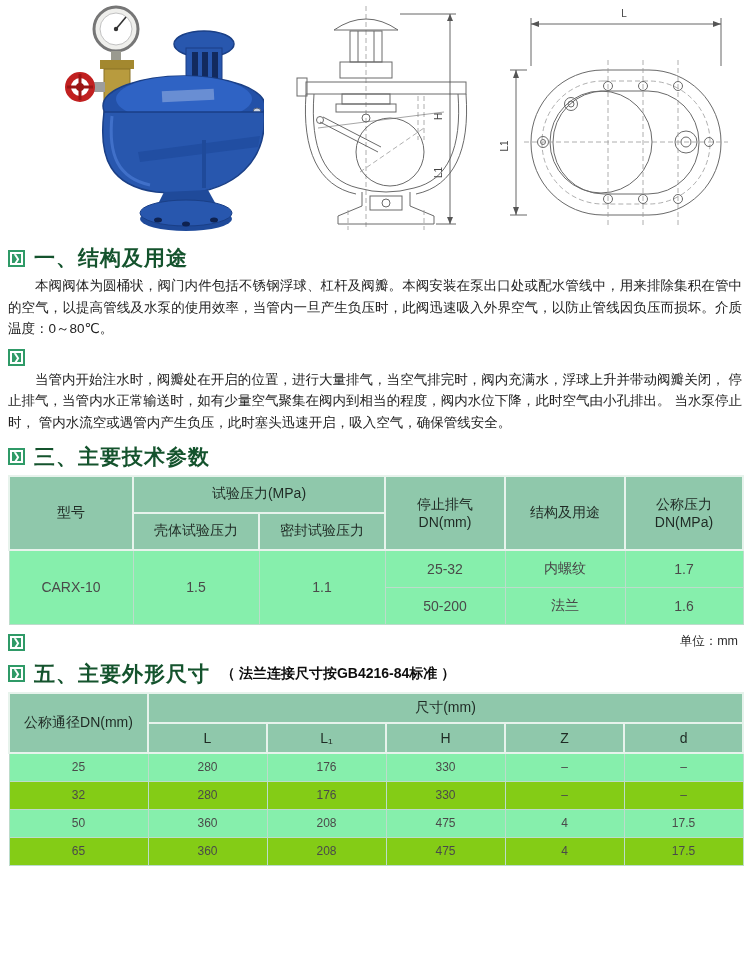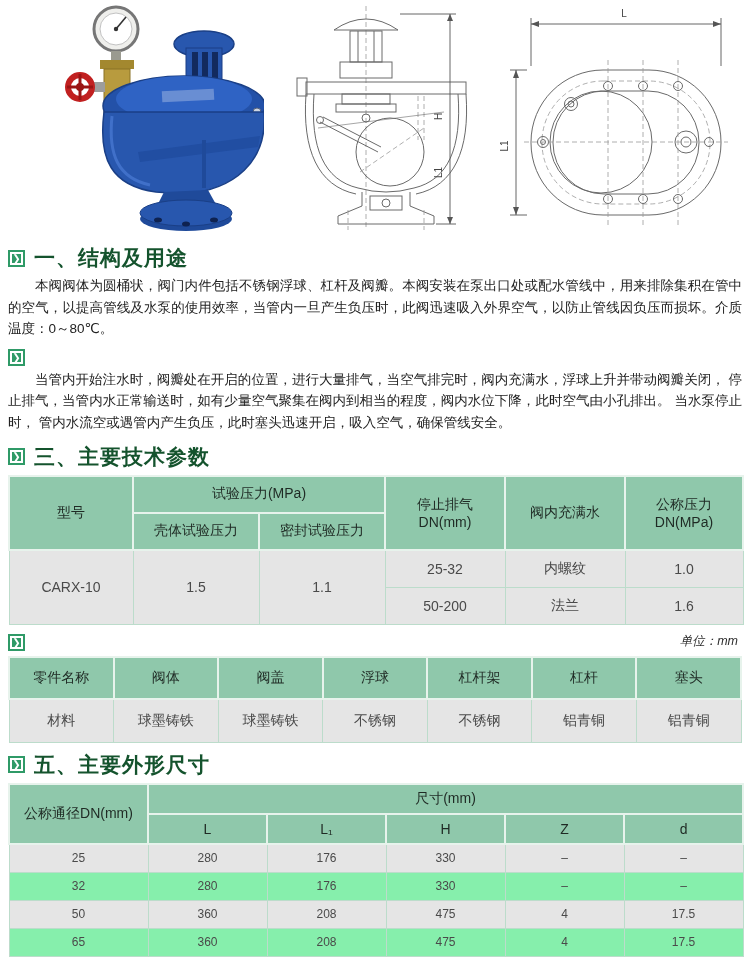--- a/index.html
+++ b/index.html
@@ -20,31 +20,31 @@
   .sec-icon { position:relative; width:17px; height:17px; border:2px solid #2f9a67; background:#fff; box-sizing:border-box; flex:0 0 auto; }
   .sec-icon .inner { position:absolute; left:2px; top:2px; right:2px; bottom:2px; background:#2f9a67; color:#fff; font-size:10px; line-height:9px; text-align:center; font-weight:bold; }
   .sec-title { font-size:21px; font-weight:bold; color:#14532d; letter-spacing:1px; }
   .sec-sub { font-size:14px; font-weight:bold; color:#0d0d0d; margin-left:2px; }
   .body-text { margin:0 0 9px 0; font-size:13.5px; line-height:1.6; color:#222; text-indent:2em; text-align:justify; }
 
   
   table { border-collapse:collapse; width:734px; table-layout:fixed; margin:4px 0 6px 0; }
   th, td { text-align:center; vertical-align:middle; }
   th { background:#8fc8ab; font-weight:normal; font-size:14px; color:#1f2a24; border:2px solid #e7f3ec; }
-  td { background:#e5e5e5; font-size:14px; color:#4a4a4a; border:1px solid #bcdccb; }
+  td { background:#86efac; font-size:14px; color:#4a4a4a; border:1px solid #bcdccb; }
   table { border:1px solid #8fc8ab; border-top:2px solid #74b491; }
   .t-tech th { height:33px; }
   .t-tech td { height:34px; }
   .t-mat th { height:38px; }
   .t-mat td { height:40px; }
   .t-dim th { height:26px; }
   .t-dim td { height:25px; font-size:12px; }
-  .t-dim tr.alt td { background:#86efac; }
+  .t-dim tr.alt td { background:#84cc16; }
   .multiline { white-space:pre-line; }
-  .unit-note { font-size:12.5px; color:#2e2e2e; margin-left:auto; padding-right:4px; align-self:flex-end; padding-bottom:2px;font-style:italic; }
+  .unit-note { font-size:12.5px; color:#2e2e2e; margin-left:auto; padding-right:4px; align-self:flex-end; padding-bottom:2px; }
   .head-row { display:flex; align-items:center; }
 </style>
 </head>
 <body>
 
 <div class="page">
 
   <div class="figures">
 
     <div class="fig">
@@ -223,82 +223,59 @@
         <col style="width:120px">
         <col style="width:120px">
         <col style="width:118px">
       </colgroup>
     <thead>
       <tr>
         <th rowspan="2">型号</th>
         <th colspan="2">试验压力(MPa)</th>
         <th rowspan="2" class="multiline">停止排气
 DN(mm)</th>
-        <th rowspan="2">阀内充满水</th>
+        <th rowspan="2">结构及用途</th>
         <th rowspan="2" class="multiline">公称压力
 DN(MPa)</th>
       </tr>
       <tr>
         <th>壳体试验压力</th>
         <th>密封试验压力</th>
       </tr>
     </thead>
     <tbody>
       <tr>
         <td rowspan="2">CARX-10</td>
         <td rowspan="2">1.5</td>
         <td rowspan="2">1.1</td>
         <td>25-32</td>
         <td>内螺纹</td>
-        <td>1.0</td>
+        <td>1.7</td>
       </tr>
       <tr>
         <td>50-200</td>
         <td>法兰</td>
         <td>1.6</td>
       </tr>
     </tbody>
   </table>
 
   <div class="sec-head head-row">
     <span class="sec-icon">
         <span class="inner">❯</span>
       </span>
     <span class="unit-note">单位：mm</span>
   </div>
-  <table class="t-mat">
-    <thead>
-      <tr>
-        <th>零件名称</th>
-        <th>阀体</th>
-        <th>阀盖</th>
-        <th>浮球</th>
-        <th>杠杆架</th>
-        <th>杠杆</th>
-        <th>塞头</th>
-      </tr>
-    </thead>
-    <tbody>
-      <tr>
-        <td>材料</td>
-        <td>球墨铸铁</td>
-        <td>球墨铸铁</td>
-        <td>不锈钢</td>
-        <td>不锈钢</td>
-        <td>铝青铜</td>
-        <td>铝青铜</td>
-      </tr>
-    </tbody>
-  </table>
 
   <div class="sec-head">
     <span class="sec-icon">
         <span class="inner">❯</span>
       </span>
     <span class="sec-title">五、主要外形尺寸</span>
+    <span class="sec-sub">（ 法兰连接尺寸按GB4216-84标准 ）</span>
   </div>
   <table class="t-dim">
     <colgroup>
         <col style="width:139px">
         <col style="width:119px">
         <col style="width:119px">
         <col style="width:119px">
         <col style="width:119px">
         <col style="width:119px">
       </colgroup>

